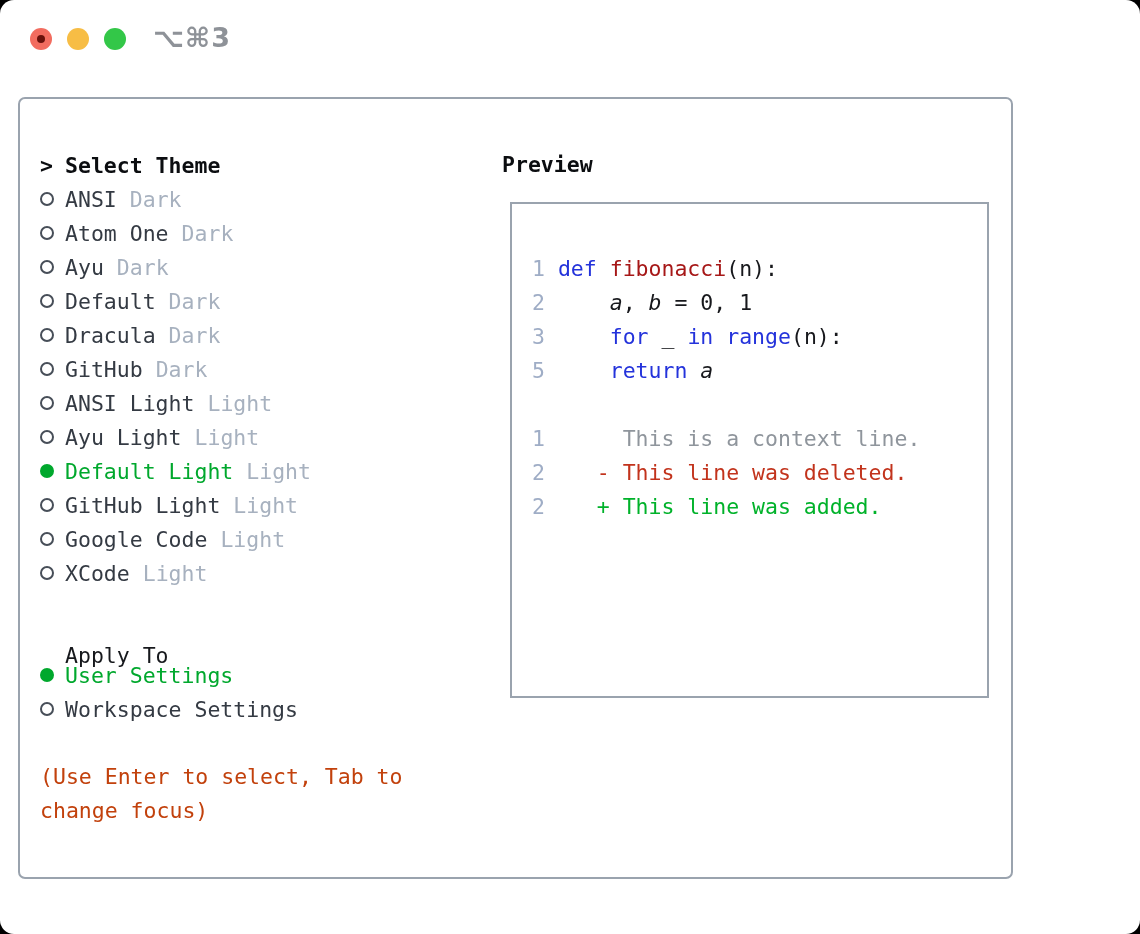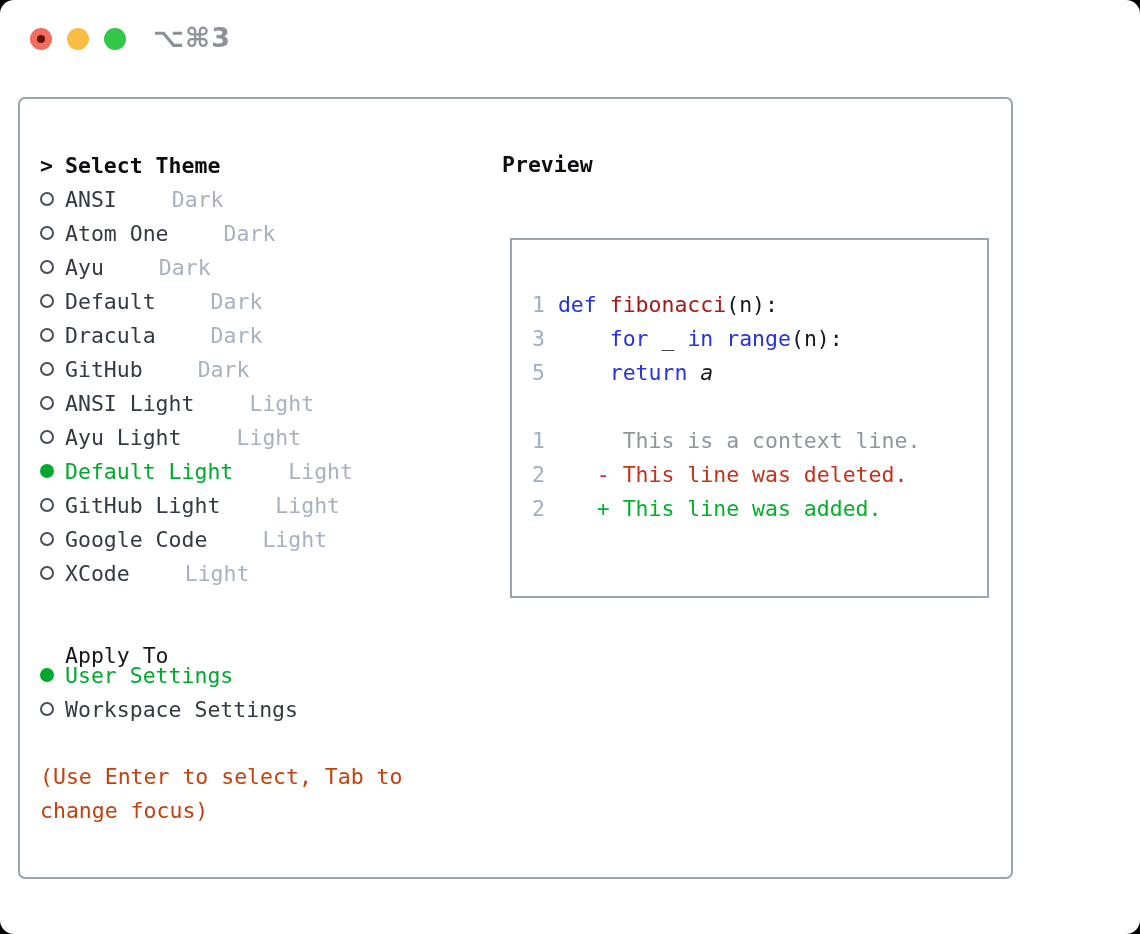--- a/index.html
+++ b/index.html
@@ -34,30 +34,30 @@
   .marker {
     flex:0 0 auto; width:14px; height:14px; border:2px solid #474e58;
     border-radius:50%; margin-right:11px; background:transparent;
   }
   .marker.filled { background:#00a82d; border-color:#00a82d; }
   .prompt { flex:0 0 auto; width:25px; font-weight:bold; color:#0b0d10; }
   .hdr { font-weight:bold; color:#0b0d10; }
   .hdr-plain { color:#16181c; }
   .name { color:#343a43; }
   .row.selected .name { color:#00a82d; }
-  .variant { color:#a7b1bf; padding-left:13px;margin-left:42px; }
+  .variant { color:#a7b1bf; padding-left:13px; }
   .spacer { height:34px; }
   .indent { padding-left:25px;margin-top:28px; }
   .hint { color:#c2410c; font-size:21.5px; line-height:34px; max-width:440px; white-space:normal; }
   
   .preview-title { position:absolute; left:482px; top:49px; height:34px; line-height:34px;
     font-size:21.5px; font-weight:bold; color:#0b0d10;text-align:center; }
   .preview-box {
-    position:absolute; left:490px; top:103px; width:479px; height:360px;
-    border:2px solid #9aa3ae; background:#fff; padding:48px 0 0 20px; overflow:hidden;margin-top:36px;
+    position:absolute; left:490px; top:103px; width:479px; height:496px;
+    border:2px solid #9aa3ae; background:#fff; padding:48px 0 0 20px; overflow:hidden;
   }
   .code-line { height:34px; line-height:34px; font-size:21.5px; white-space:pre; color:#17181c; }
   .ln { color:#9fadc6; }
   .tok-kw  { color:#2433db; }
   .tok-fn  { color:#a61717; }
   .tok-var { font-style:italic; }
   .code-line.ctx .content { color:#8f959c; }
   .code-line.del .content { color:#c2331c; }
   .code-line.add .content { color:#00b22a; }
 </style>
@@ -110,20 +110,21 @@
       <div class="spacer"></div>
 
       <div class="hint">(Use Enter to select, Tab to change focus)</div>
     </div>
 
     <div class="preview-title">Preview</div>
 
     <div class="preview-box">
       <div id="code-lines">
           <div class="code-line"><span class="ln">1</span><span> </span><span class="content"><span class="tok-kw">def</span><span class=""> </span><span class="tok-fn">fibonacci</span><span class="">(n):</span></span></div>
+          <div class="code-line"><span class="ln">2</span><span> </span><span class="content"><span class="">    </span><span class="tok-var">a</span><span class="">, </span><span class="tok-var">b</span><span class=""> = 0, 1</span></span></div>
           <div class="code-line"><span class="ln">3</span><span> </span><span class="content"><span class="">    </span><span class="tok-kw">for</span><span class=""> _ </span><span class="tok-kw">in</span><span class=""> </span><span class="tok-kw">range</span><span class="">(n):</span></span></div>
           <div class="code-line"><span class="ln">5</span><span> </span><span class="content"><span class="">    </span><span class="tok-kw">return</span><span class=""> </span><span class="tok-var">a</span></span></div>
           <div class="code-line"><span class="ln"></span></div>
           <div class="code-line ctx"><span class="ln">1</span><span> </span><span class="content"><span class="">     This is a context line.</span></span></div>
           <div class="code-line del"><span class="ln">2</span><span> </span><span class="content"><span class="">   - This line was deleted.</span></span></div>
           <div class="code-line add"><span class="ln">2</span><span> </span><span class="content"><span class="">   + This line was added.</span></span></div>
         </div>
     </div>
 
   </div>

